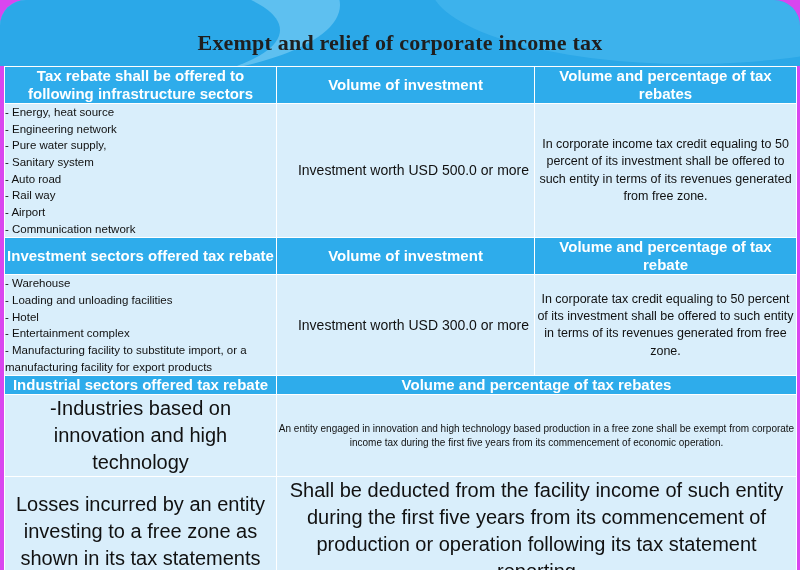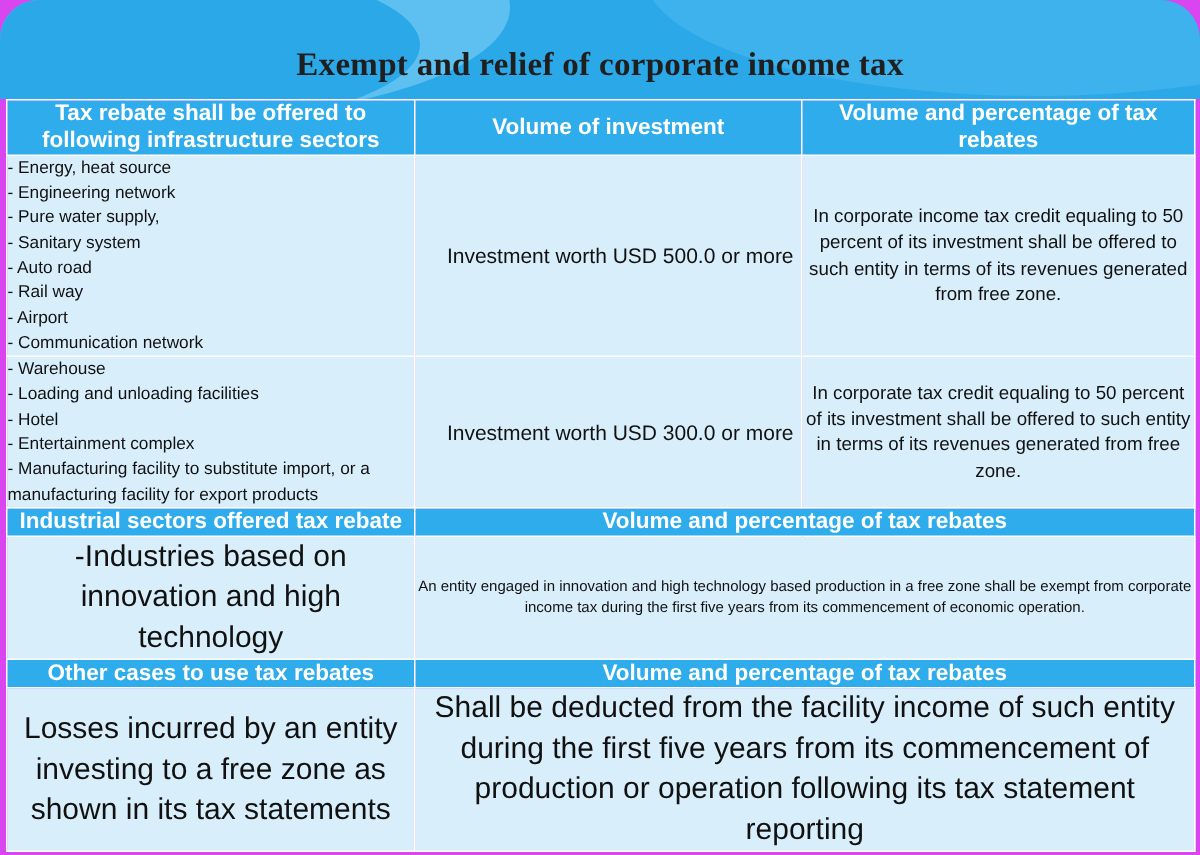--- a/index.html
+++ b/index.html
@@ -180,20 +180,25 @@
             <li>- Auto road</li>
             <li>- Rail way</li>
             <li>- Airport</li>
             <li>- Communication network</li>
           </ul>
         </td>
         <td class="body-cell center">Investment worth USD 500.0 or more</td>
         <td class="body-cell justify">In corporate income tax credit equaling to 50 percent of its investment shall be offered to such entity in terms of its revenues generated from free zone.</td>
       </tr>
 
+      <tr>
+        <td class="hdr left">Investment sectors offered tax rebate</td>
+        <td class="hdr">Volume of investment</td>
+        <td class="hdr">Volume and percentage of tax rebate</td>
+      </tr>
 
       <tr>
         <td class="body-cell" style="height:96px;">
           <ul class="list">
             <li>- Warehouse</li>
             <li>- Loading and unloading facilities</li>
             <li>- Hotel</li>
             <li>- Entertainment complex</li>
             <li class="wrap">- Manufacturing facility to substitute import, or a manufacturing facility for export products</li>
           </ul>
@@ -205,24 +210,20 @@
       <tr>
         <td class="hdr left">Industrial sectors offered tax rebate</td>
         <td class="hdr" colspan="2">Volume and percentage of tax rebates</td>
       </tr>
 
       <tr>
         <td class="body-cell bigc" style="height:42px;">-Industries based on innovation and high technology</td>
         <td class="body-cell small" colspan="2">An entity engaged in innovation and high technology based production in a free zone shall be exempt from corporate income tax during the first five years from its commencement of economic operation.</td>
       </tr>
 
-      <tr>
-        <td class="hdr left">Other cases to use tax rebates</td>
-        <td class="hdr" colspan="2">Volume and percentage of tax rebates</td>
-      </tr>
 
       <tr>
         <td class="body-cell bigc" style="height:44px;">Losses incurred by an entity investing to a free zone as shown in its tax statements</td>
         <td class="body-cell bigc" colspan="2">Shall be deducted from the facility income of such entity during the first five years from its commencement of production or operation following its tax statement reporting</td>
       </tr>
     </tbody>
   </table>
 
 </div>
 

